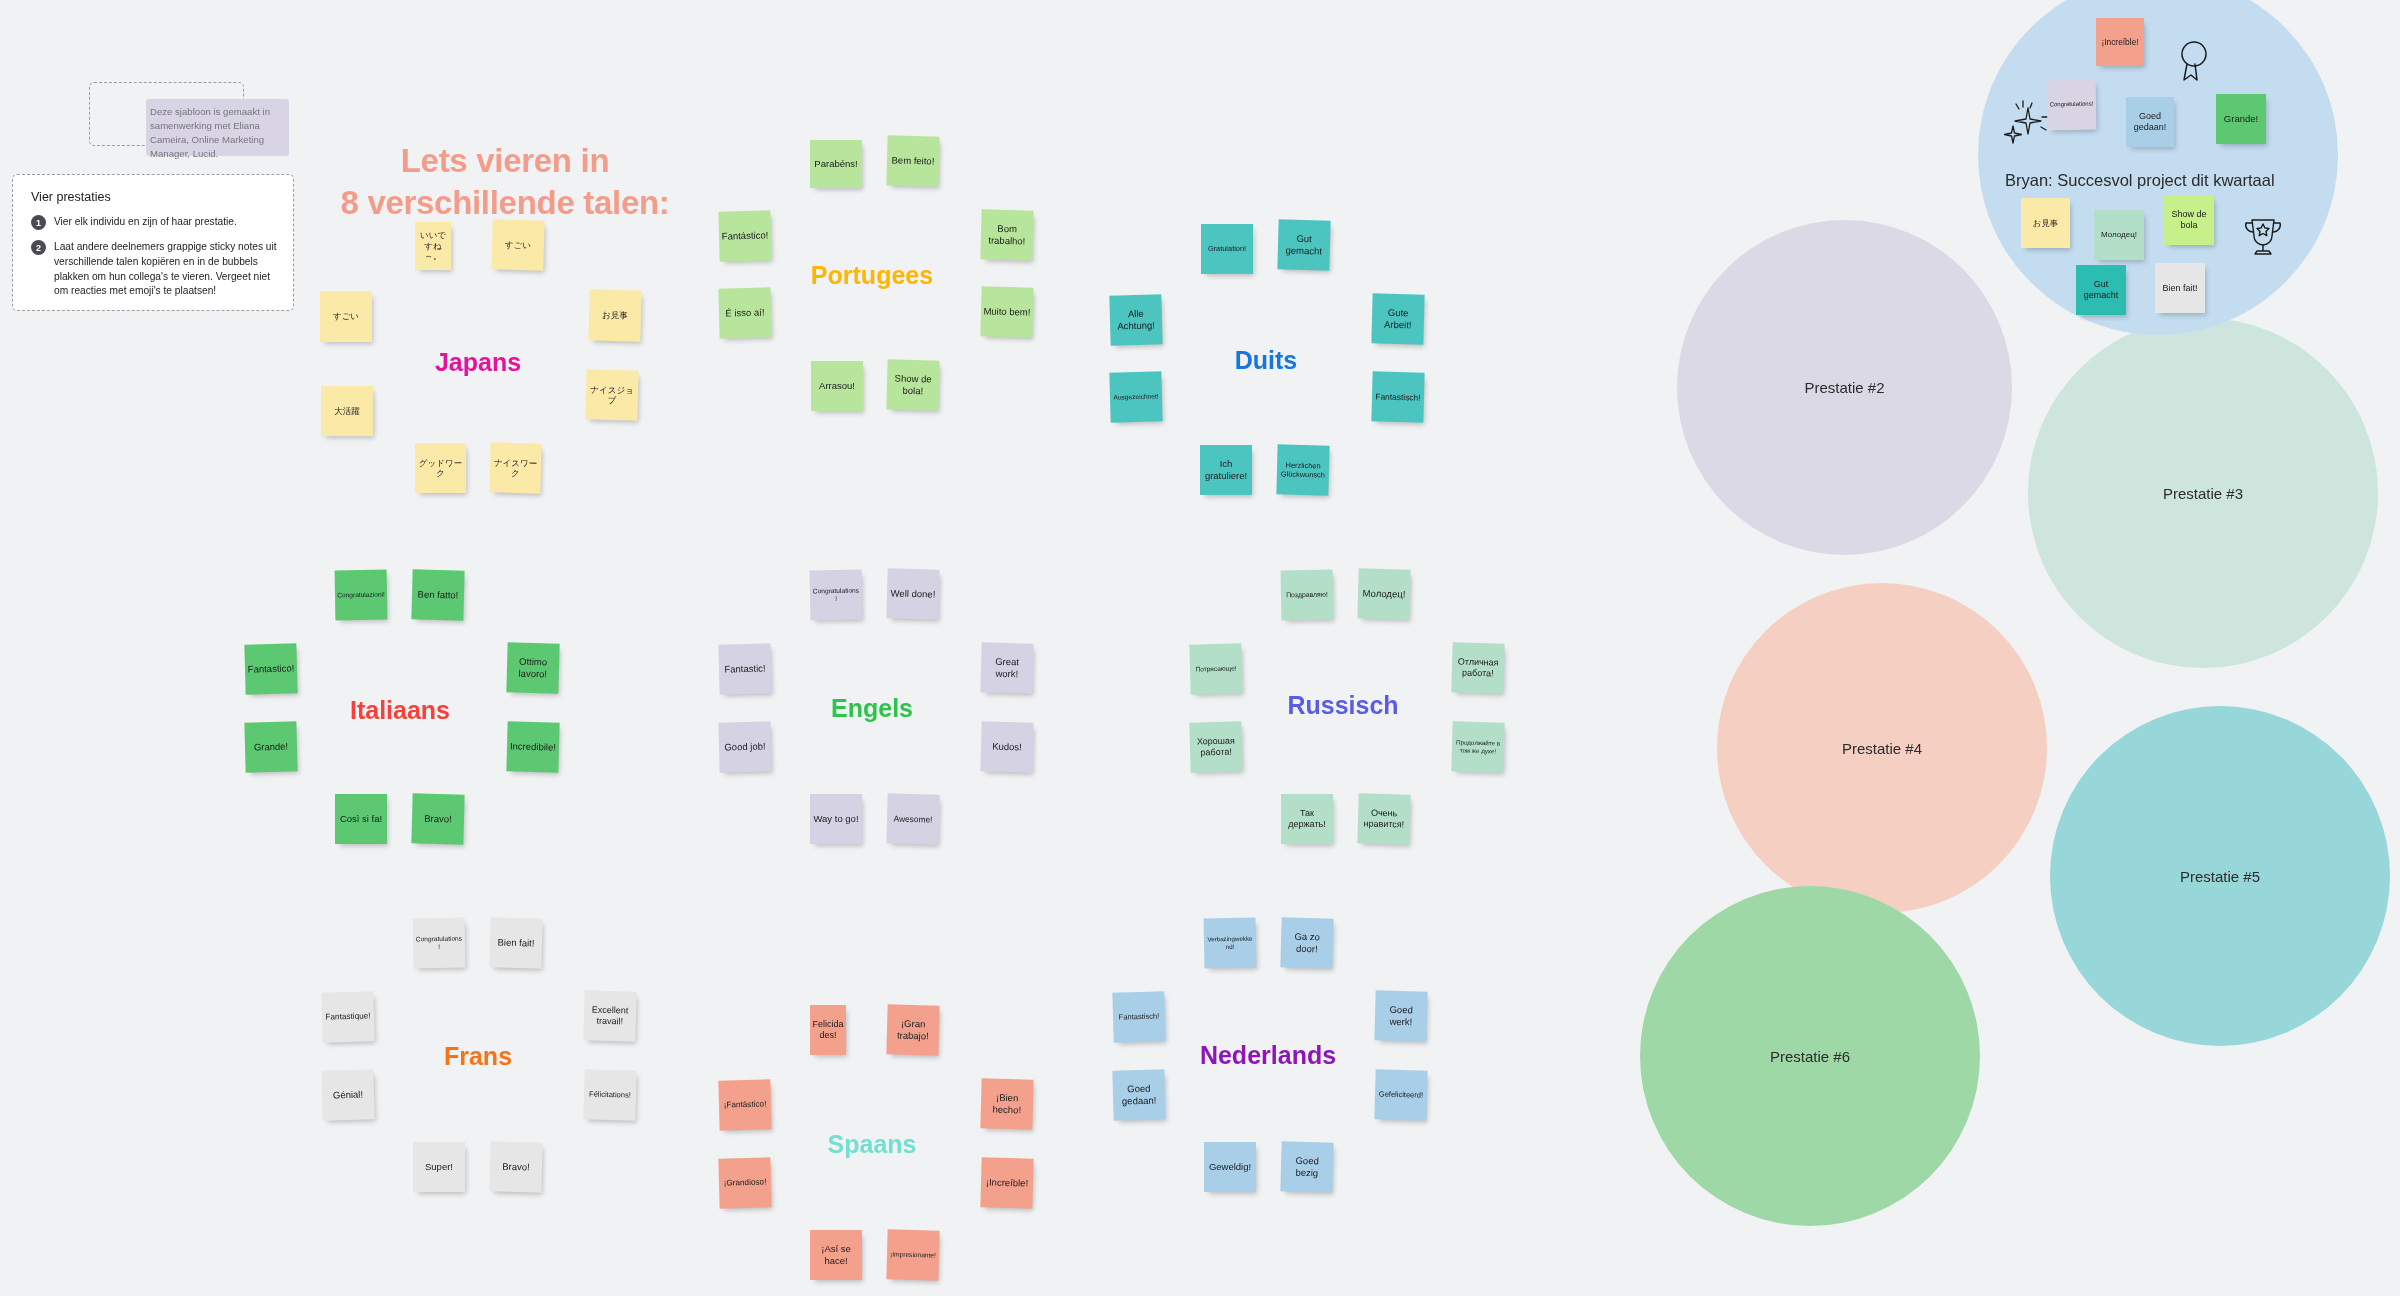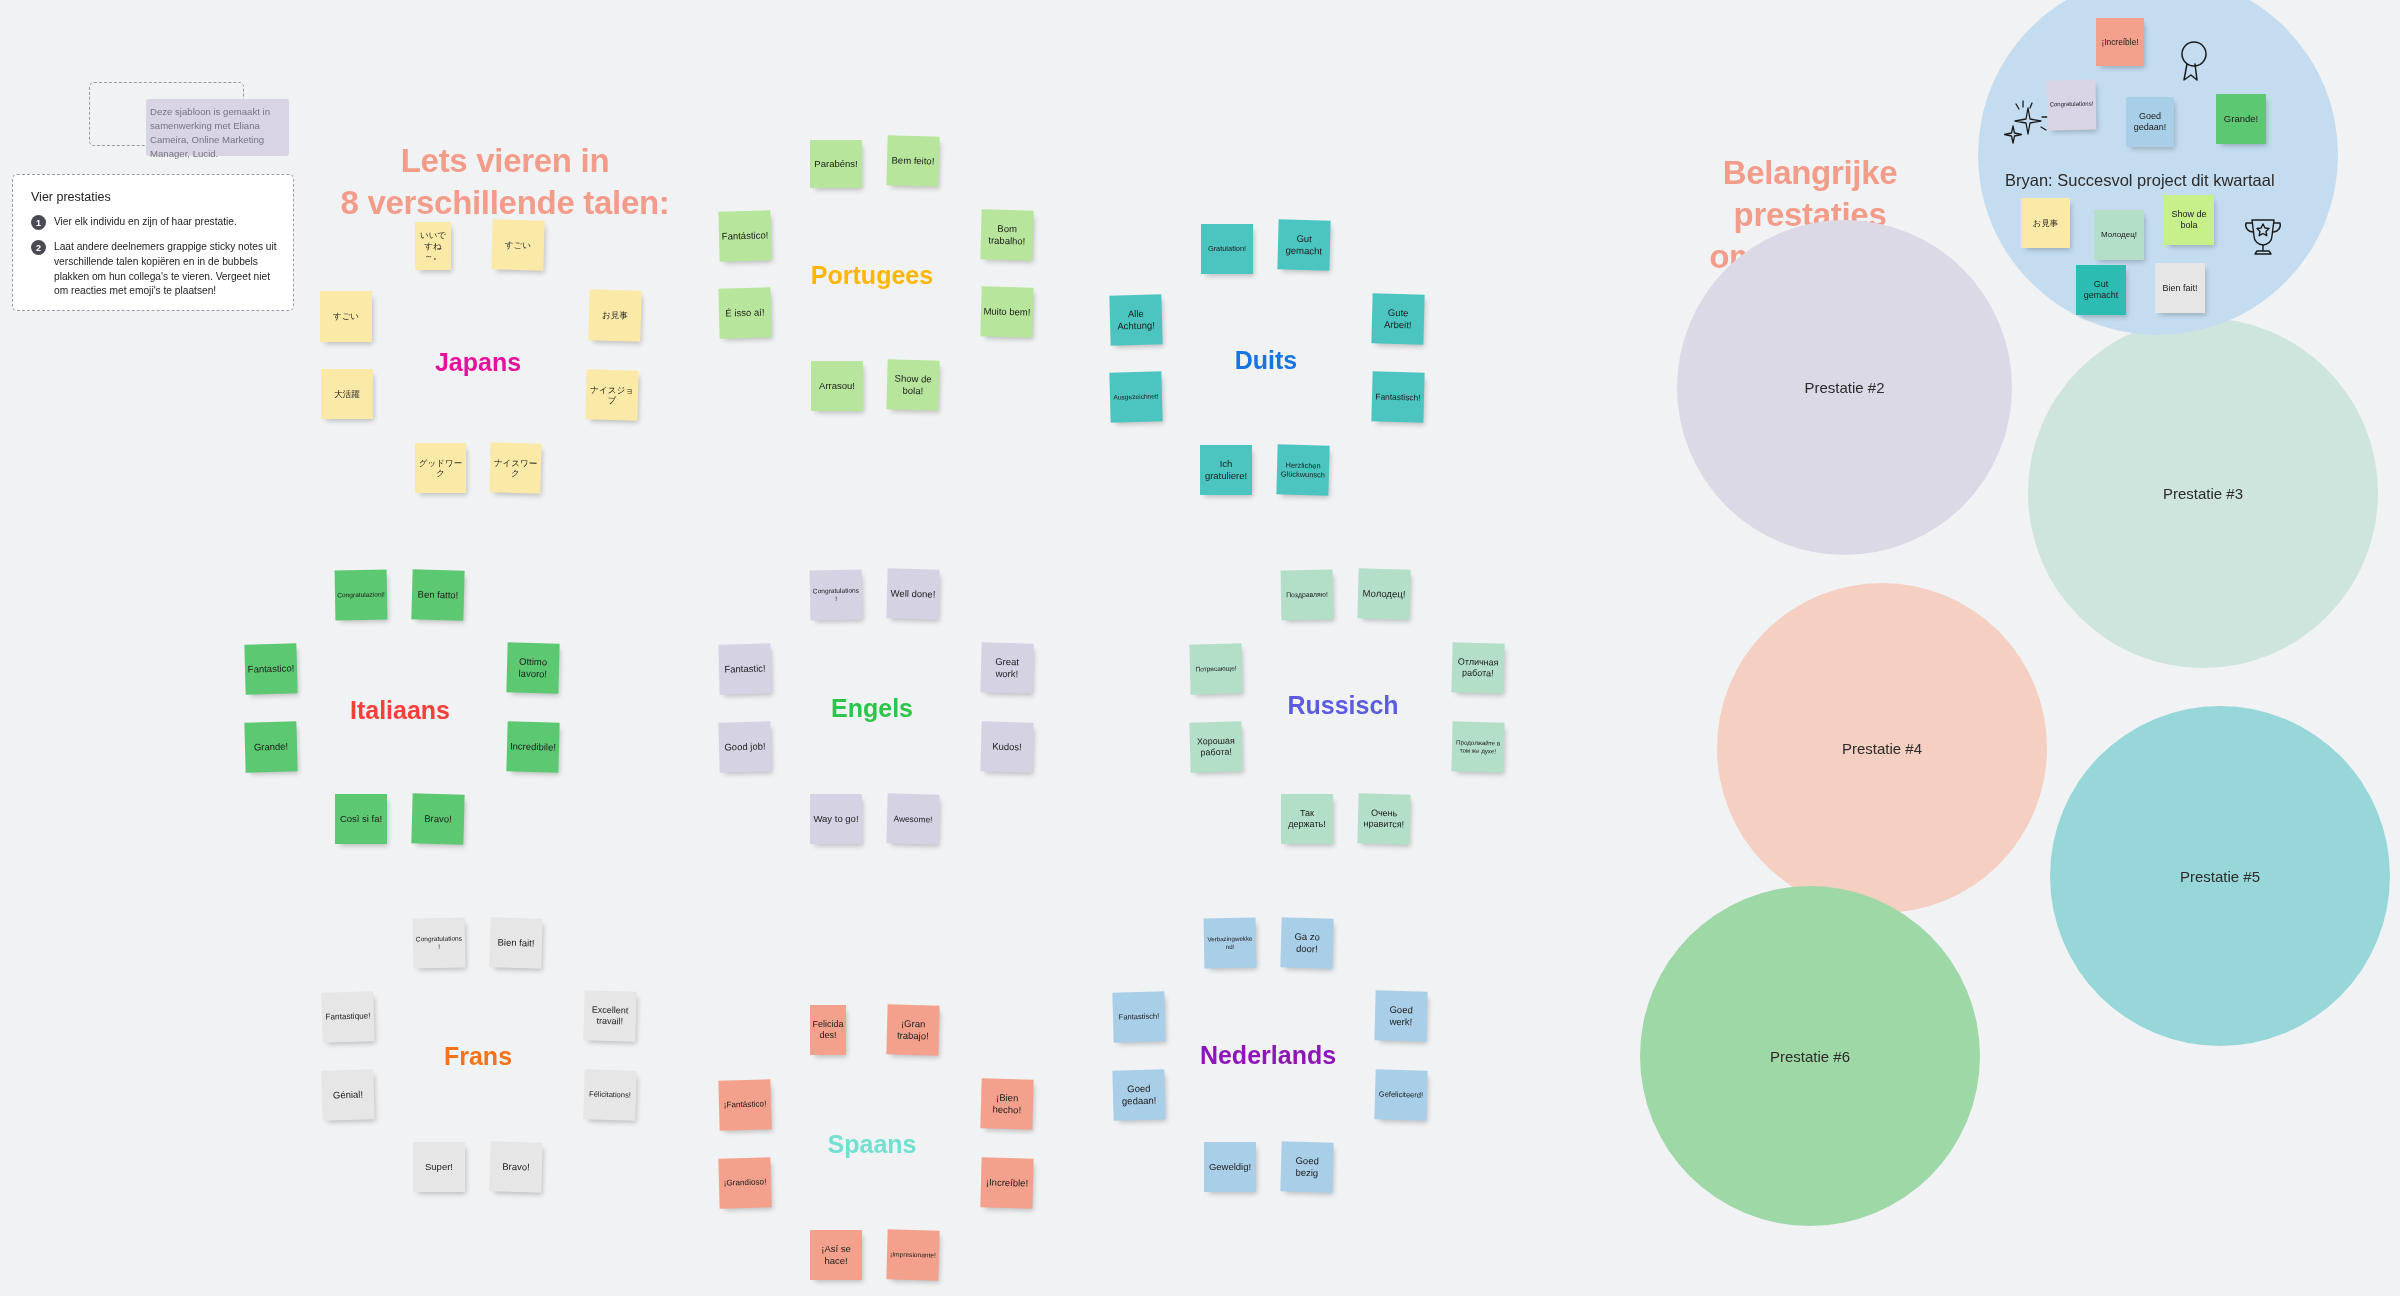--- a/index.html
+++ b/index.html
@@ -111,25 +111,20 @@
   <div class="instr-row" style="left:31px;top:240px;width:250px;">
     <div class="instr-num">2</div>
     <div class="instr-text">Laat andere deelnemers grappige sticky notes uit verschillende talen kopiëren en in de bubbels plakken om hun collega's te vieren. Vergeet niet om reacties met emoji's te plaatsen!</div>
   </div>
 
   <div class="big-title" style="left:505px;top:100px;width:520px;">
     <div>Lets vieren in</div>
     <div>8 verschillende talen:</div>
   </div>
 
-  <div class="big-title" style="left:1810px;top:112px;width:420px;">
-    <div>Belangrijke</div>
-    <div>prestaties</div>
-    <div>om te vieren:</div>
-  </div>
 
   <div id="bubbles-layer">
       <div class="bubble" style="left: 1677px; top: 220px; width: 335px; height: 335px; background: rgb(220, 217, 231);">
         <span class="bubble-label">Prestatie #2</span>
       </div>
       <div class="bubble" style="left: 2028px; top: 318px; width: 350px; height: 350px; background: rgb(205, 229, 221);">
         <span class="bubble-label">Prestatie #3</span>
       </div>
       <div class="bubble" style="left: 1717px; top: 583px; width: 330px; height: 330px; background: rgb(244, 207, 194);">
         <span class="bubble-label">Prestatie #4</span>
@@ -168,21 +163,21 @@
       <div class="sticky" style="left: 2164px; top: 195px; width: 50px; height: 50px; background: rgb(199, 239, 138); font-size: 9px; transform: rotate(0deg);">Show de bola</div>
       <div class="sticky" style="left: 2076px; top: 265px; width: 50px; height: 50px; background: rgb(45, 188, 178); font-size: 9px; transform: rotate(0deg);">Gut gemacht</div>
       <div class="sticky" style="left: 2155px; top: 263px; width: 50px; height: 50px; background: rgb(230, 230, 230); font-size: 9px; transform: rotate(0deg);">Bien fait!</div>
     </div>
   <div id="clusters-layer">
       <div class="cluster-label" style="left: 478px; top: 362px; color: rgb(230, 17, 158); font-size: 25px;">Japans</div>
       <div class="sticky" style="left: 415px; top: 222px; width: 36px; height: 48px; background: rgb(251, 234, 167); font-size: 8.5px; transform: rotate(0deg);">いいですね～。</div>
       <div class="sticky" style="left: 492px; top: 220px; width: 52px; height: 50px; background: rgb(251, 234, 167); font-size: 8.5px; transform: rotate(1.5deg);">すごい</div>
       <div class="sticky" style="left: 320px; top: 291px; width: 52px; height: 51px; background: rgb(251, 234, 167); font-size: 8.5px; transform: rotate(0deg);">すごい</div>
       <div class="sticky" style="left: 589px; top: 290px; width: 52px; height: 51px; background: rgb(251, 234, 167); font-size: 8.5px; transform: rotate(1.5deg);">お見事</div>
-      <div class="sticky" style="left: 321px; top: 369px; width: 52px; height: 50px; background: rgb(251, 234, 167); font-size: 8.5px; transform: rotate(0deg);">大活躍</div>
+      <div class="sticky" style="left: 321px; top: 386px; width: 52px; height: 50px; background: rgb(251, 234, 167); font-size: 8.5px; transform: rotate(0deg);">大活躍</div>
       <div class="sticky" style="left: 586px; top: 370px; width: 52px; height: 50px; background: rgb(251, 234, 167); font-size: 8.5px; transform: rotate(1.5deg);">ナイスジョブ</div>
       <div class="sticky" style="left: 415px; top: 443px; width: 51px; height: 50px; background: rgb(251, 234, 167); font-size: 8.5px; transform: rotate(0deg);">グッドワーク</div>
       <div class="sticky" style="left: 490px; top: 443px; width: 51px; height: 50px; background: rgb(251, 234, 167); font-size: 8.5px; transform: rotate(1.5deg);">ナイスワーク</div>
       <div class="cluster-label" style="left: 872px; top: 275px; color: rgb(255, 182, 0); font-size: 25px;">Portugees</div>
       <div class="sticky" style="left: 810px; top: 140px; width: 52px; height: 48px; background: rgb(182, 229, 155); font-size: 9.5px; transform: rotate(0deg);">Parabéns!</div>
       <div class="sticky" style="left: 887px; top: 136px; width: 52px; height: 50px; background: rgb(182, 229, 155); font-size: 9.5px; transform: rotate(1.5deg);">Bem feito!</div>
       <div class="sticky" style="left: 719px; top: 211px; width: 52px; height: 50px; background: rgb(182, 229, 155); font-size: 9.5px; transform: rotate(-1.5deg);">Fantástico!</div>
       <div class="sticky" style="left: 981px; top: 210px; width: 52px; height: 50px; background: rgb(182, 229, 155); font-size: 9.5px; transform: rotate(1.5deg);">Bom trabalho!</div>
       <div class="sticky" style="left: 719px; top: 288px; width: 52px; height: 50px; background: rgb(182, 229, 155); font-size: 9.5px; transform: rotate(-1.5deg);">É isso aí!</div>
       <div class="sticky" style="left: 981px; top: 287px; width: 52px; height: 50px; background: rgb(182, 229, 155); font-size: 9.5px; transform: rotate(1.5deg);">Muito bem!</div>

